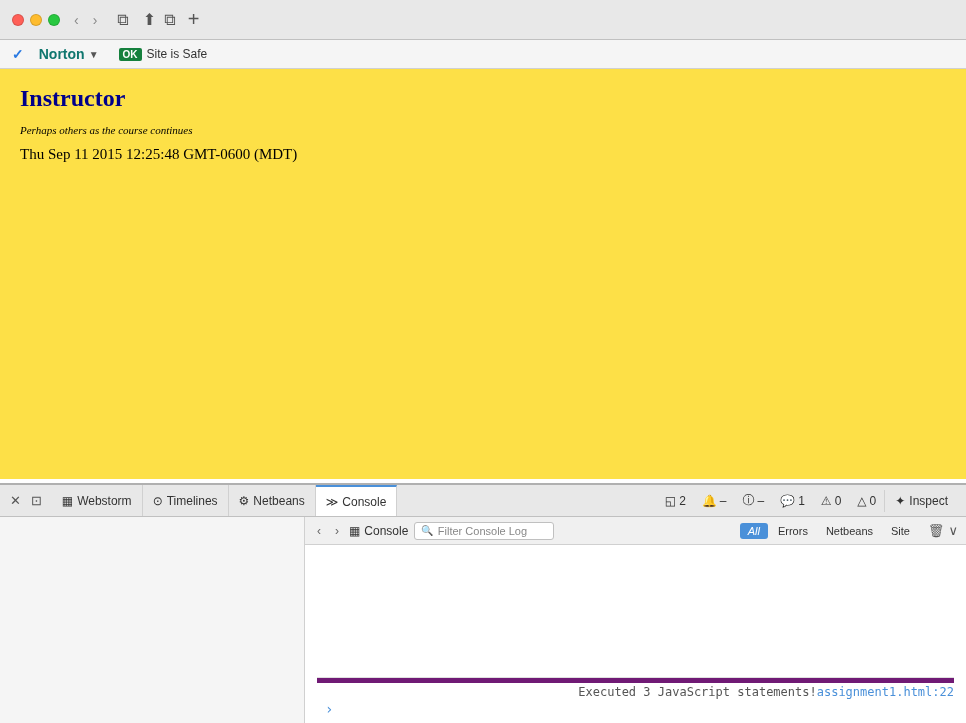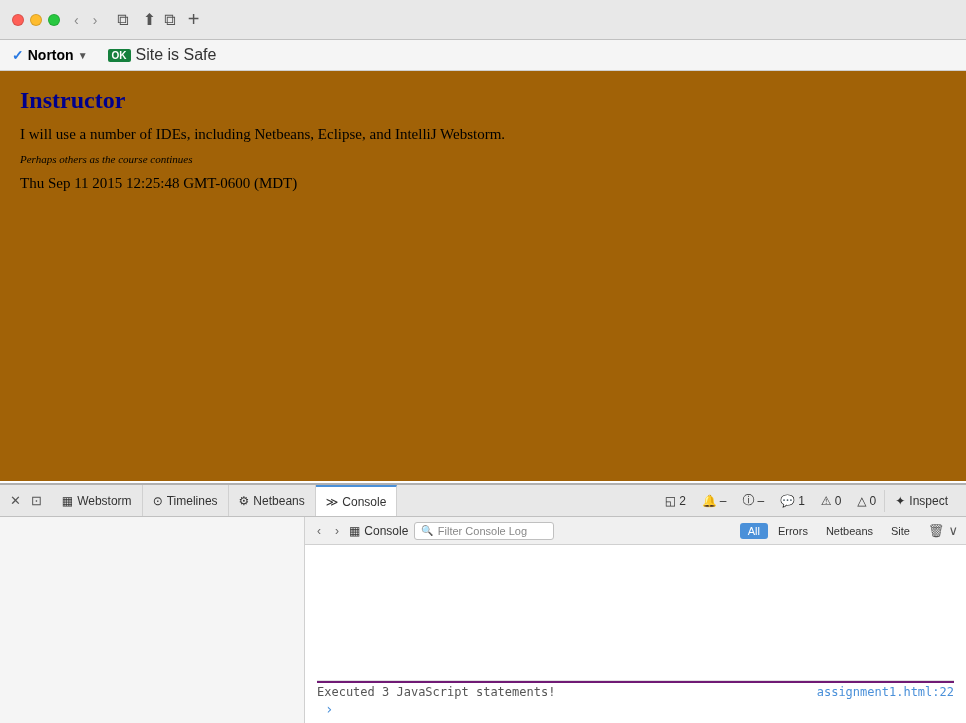--- a/index.html
+++ b/index.html
@@ -114,48 +114,49 @@
       gap: 4px;
     }
     .norton-checkmark {
       color: #2a7ae2;
       font-size: 14px;
       font-weight: bold;
     }
     .norton-name {
       font-size: 14px;
       font-weight: 600;
-      color: #000000;
+      color: #0f766e;
+      margin-left: 11px;
     }
     .norton-dropdown {
       font-size: 10px;
       color: #555;
     }
     .norton-safe {
       display: flex;
       align-items: center;
       gap: 5px;
       margin-left: 12px;
     }
     .norton-safe-icon {
       background: #15803d;
       color: white;
       font-size: 10px;
       font-weight: bold;
       padding: 1px 4px;
       border-radius: 2px;
     }
     .norton-safe-text {
-      font-size: 16px;
+      font-size: 12px;
       color: #333;
     }
 
     
     .page-content {
-      background: #a16207;
+      background: #fde047;
       padding: 16px 20px;
       height: calc(723px - 37px - 36px - 240px);
       overflow: hidden;
     }
     .page-title {
       font-size: 24px;
       font-weight: bold;
       color: #00008b;
       margin-bottom: 12px;
       font-family: Georgia, "Times New Roman", serif;
@@ -315,20 +316,21 @@
       border: none;
       background: none;
       cursor: pointer;
       color: #333;
       border-radius: 3px;
     }
     .console-filter-tab.active {
       background: #4a90d9;
       color: white;
       border-radius: 3px;
+      font-style: italic;
     }
     .console-actions {
       display: flex;
       gap: 4px;
       margin-left: 4px;
     }
     .console-action-btn {
       background: none;
       border: none;
       cursor: pointer;
@@ -338,24 +340,24 @@
     .console-output {
       flex: 1;
       padding: 8px 12px;
       font-family: monospace;
       font-size: 12px;
       overflow-y: auto;
       background: #fff;
     }
     .console-executed-line {
       display: flex;
-      justify-content: space-between;
+      justify-content: flex-end;
       color: #555;
       padding: 2px 0;
-      border-top: 2px solid #701a75;
+      border-top: 5px solid #701a75;
       margin-top: auto;
     }
     .console-executed-text {
       color: #555;
       font-family: monospace;
       font-size: 12px;
     }
     .console-file-link {
       color: #4a90d9;
       font-family: monospace;
@@ -402,21 +404,20 @@
     <span class="norton-dropdown">▼</span>
   </div>
   <div class="norton-safe">
     <span class="norton-safe-icon">OK</span>
     <span class="norton-safe-text">Site is Safe</span>
   </div>
 </div>
 
 <div class="page-content">
   <h1 class="page-title">Instructor</h1>
-  <p class="page-body-text">I will use a number of IDEs, including Netbeans, Eclipse, and IntelliJ Webstorm.</p>
   <p class="page-italic-text">Perhaps others as the course continues</p>
   <p class="page-date-text">Thu Sep 11 2015 12:25:48 GMT-0600 (MDT)</p>
 </div>
 
 <div class="devtools">
 
   <div class="devtools-toolbar">
     <div class="devtools-close-btns">
       <button class="devtools-close-btn">✕</button>
       <button class="devtools-close-btn">⊡</button>

